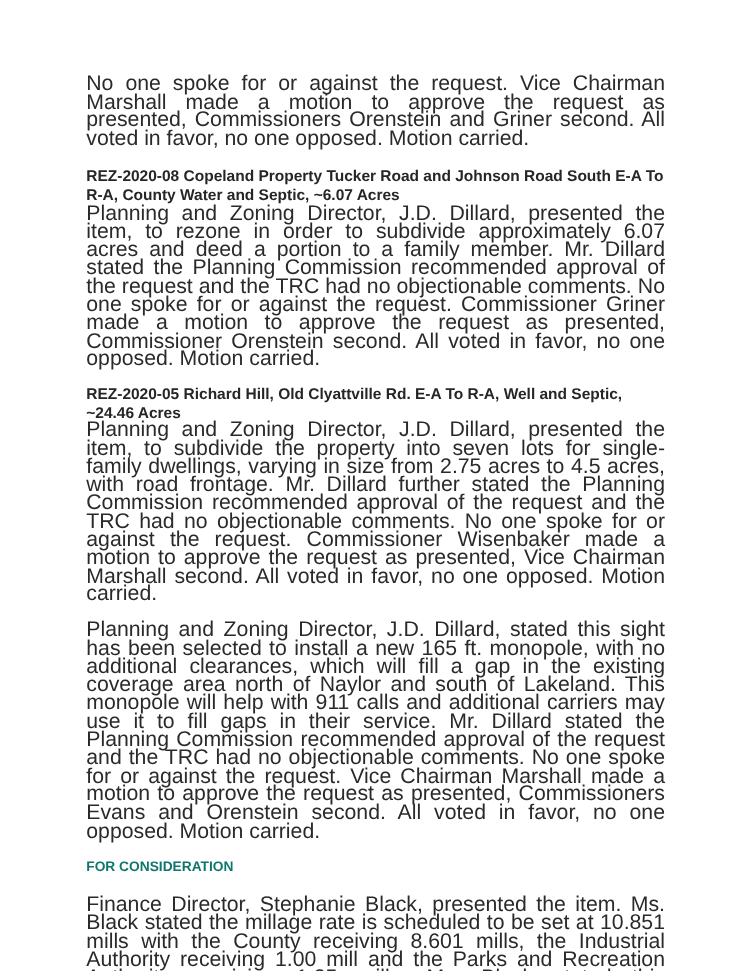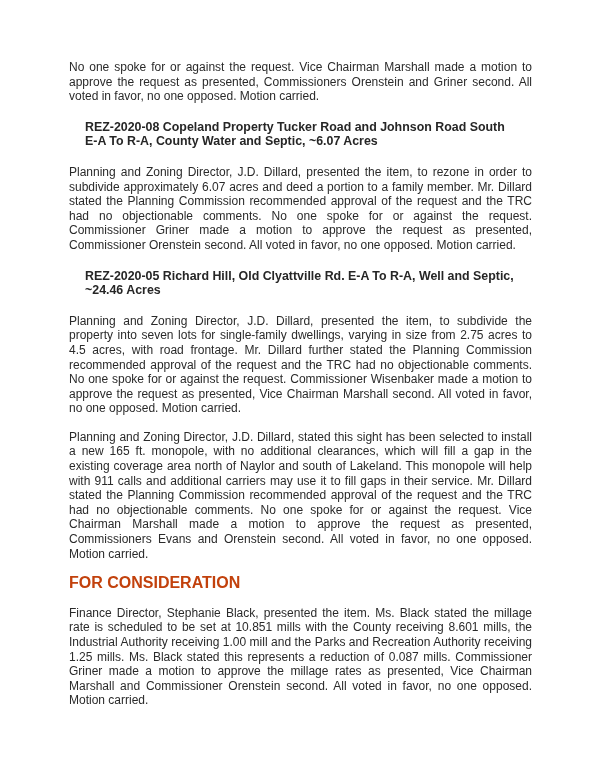--- a/index.html
+++ b/index.html
@@ -15,41 +15,41 @@
       font-family: "Liberation Sans", sans-serif;
       color: #2a2a2a;
     }
     .page {
       position: absolute;
       left: 69px;
       top: 60px;
       width: 463px;
     }
     .para {
-      font-size: 12px;
+      font-size: 17px;
       line-height: 14.6px;
       text-align: justify;
       margin: 0;
     }
     .section {
       margin-top: 12px;
     }
     .item-title {
       font-weight: bold;
       font-size: 12.4px;
       line-height: 14.6px;
-      margin: 16px;
+      margin: 0;
       color: #262626;
     }
     .section-heading {
       font-weight: bold;
-      font-size: 16px;
+      font-size: 11px;
       line-height: 14.6px;
       margin: 12px 0 0 0;
-      color: #c2410c;
+      color: #0f766e;
     }
     .first-para {
       margin-top: 0;
     }
     #sec-rez08 { margin-top: 16px; }
     #sec-rez09 { margin-top: 13px; }
     #sec-twr01 { margin-top: 14px; }
     #heading-consideration { margin-top: 15px; }
     #sec-millage { margin-top: 15px; }
   </style>

